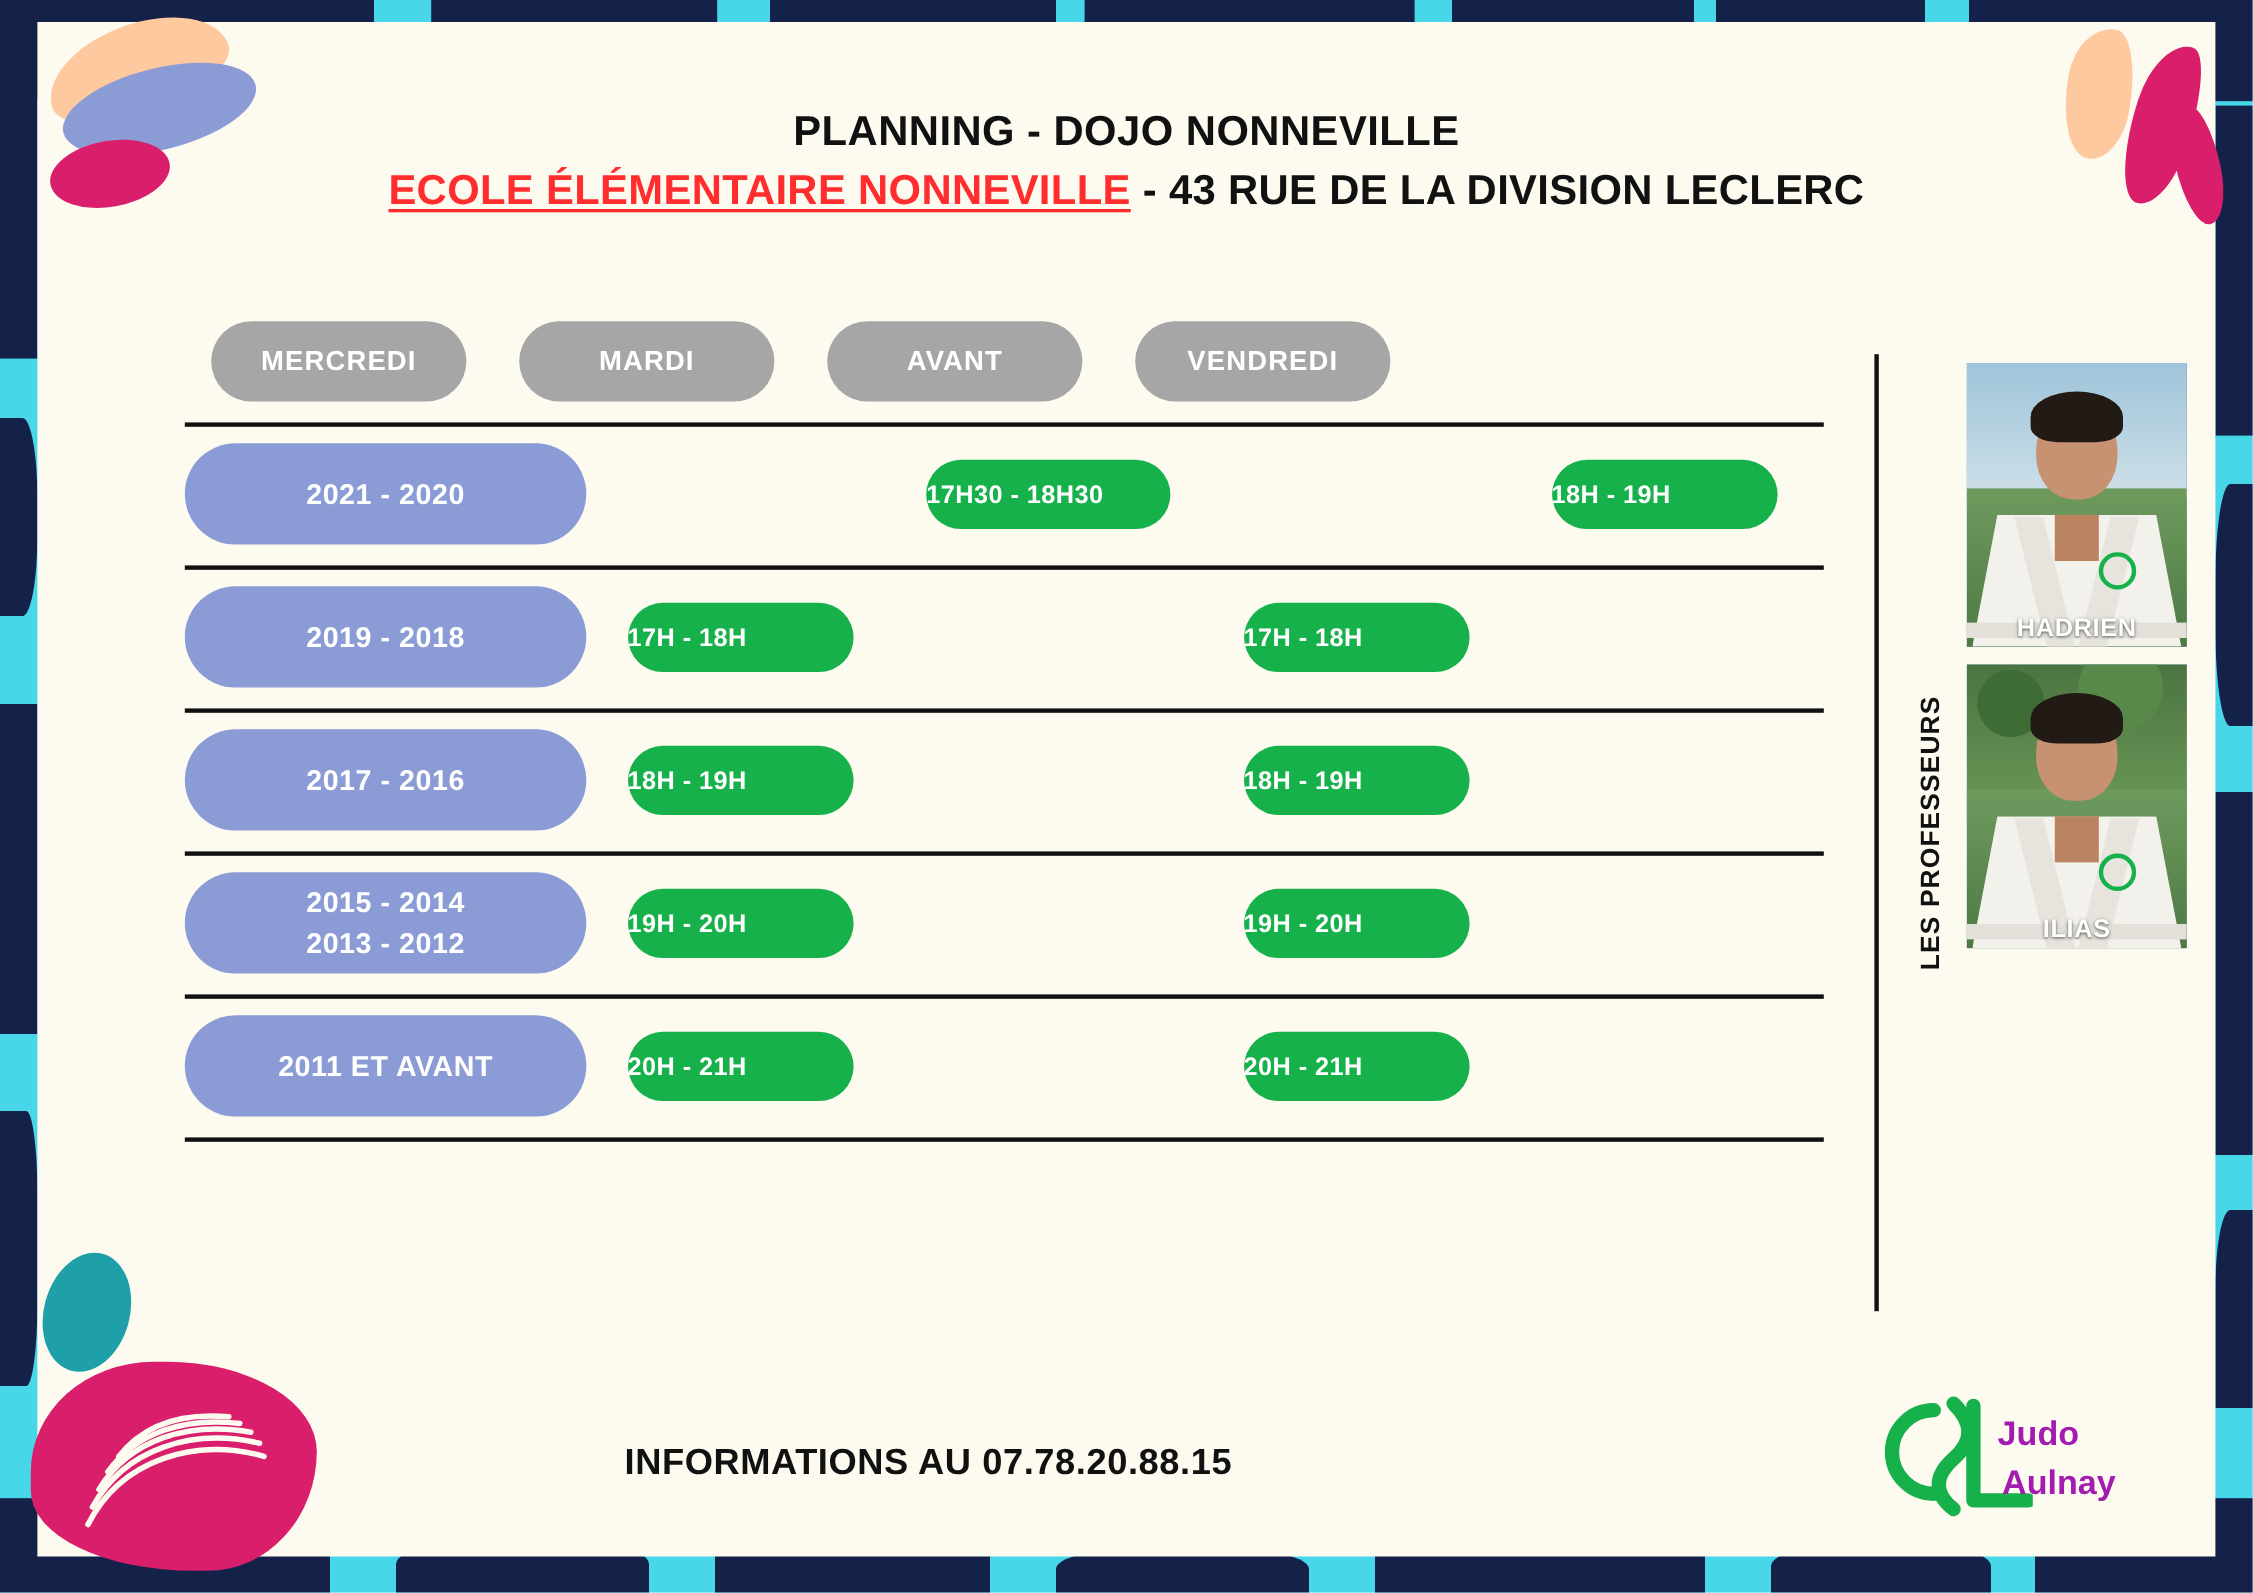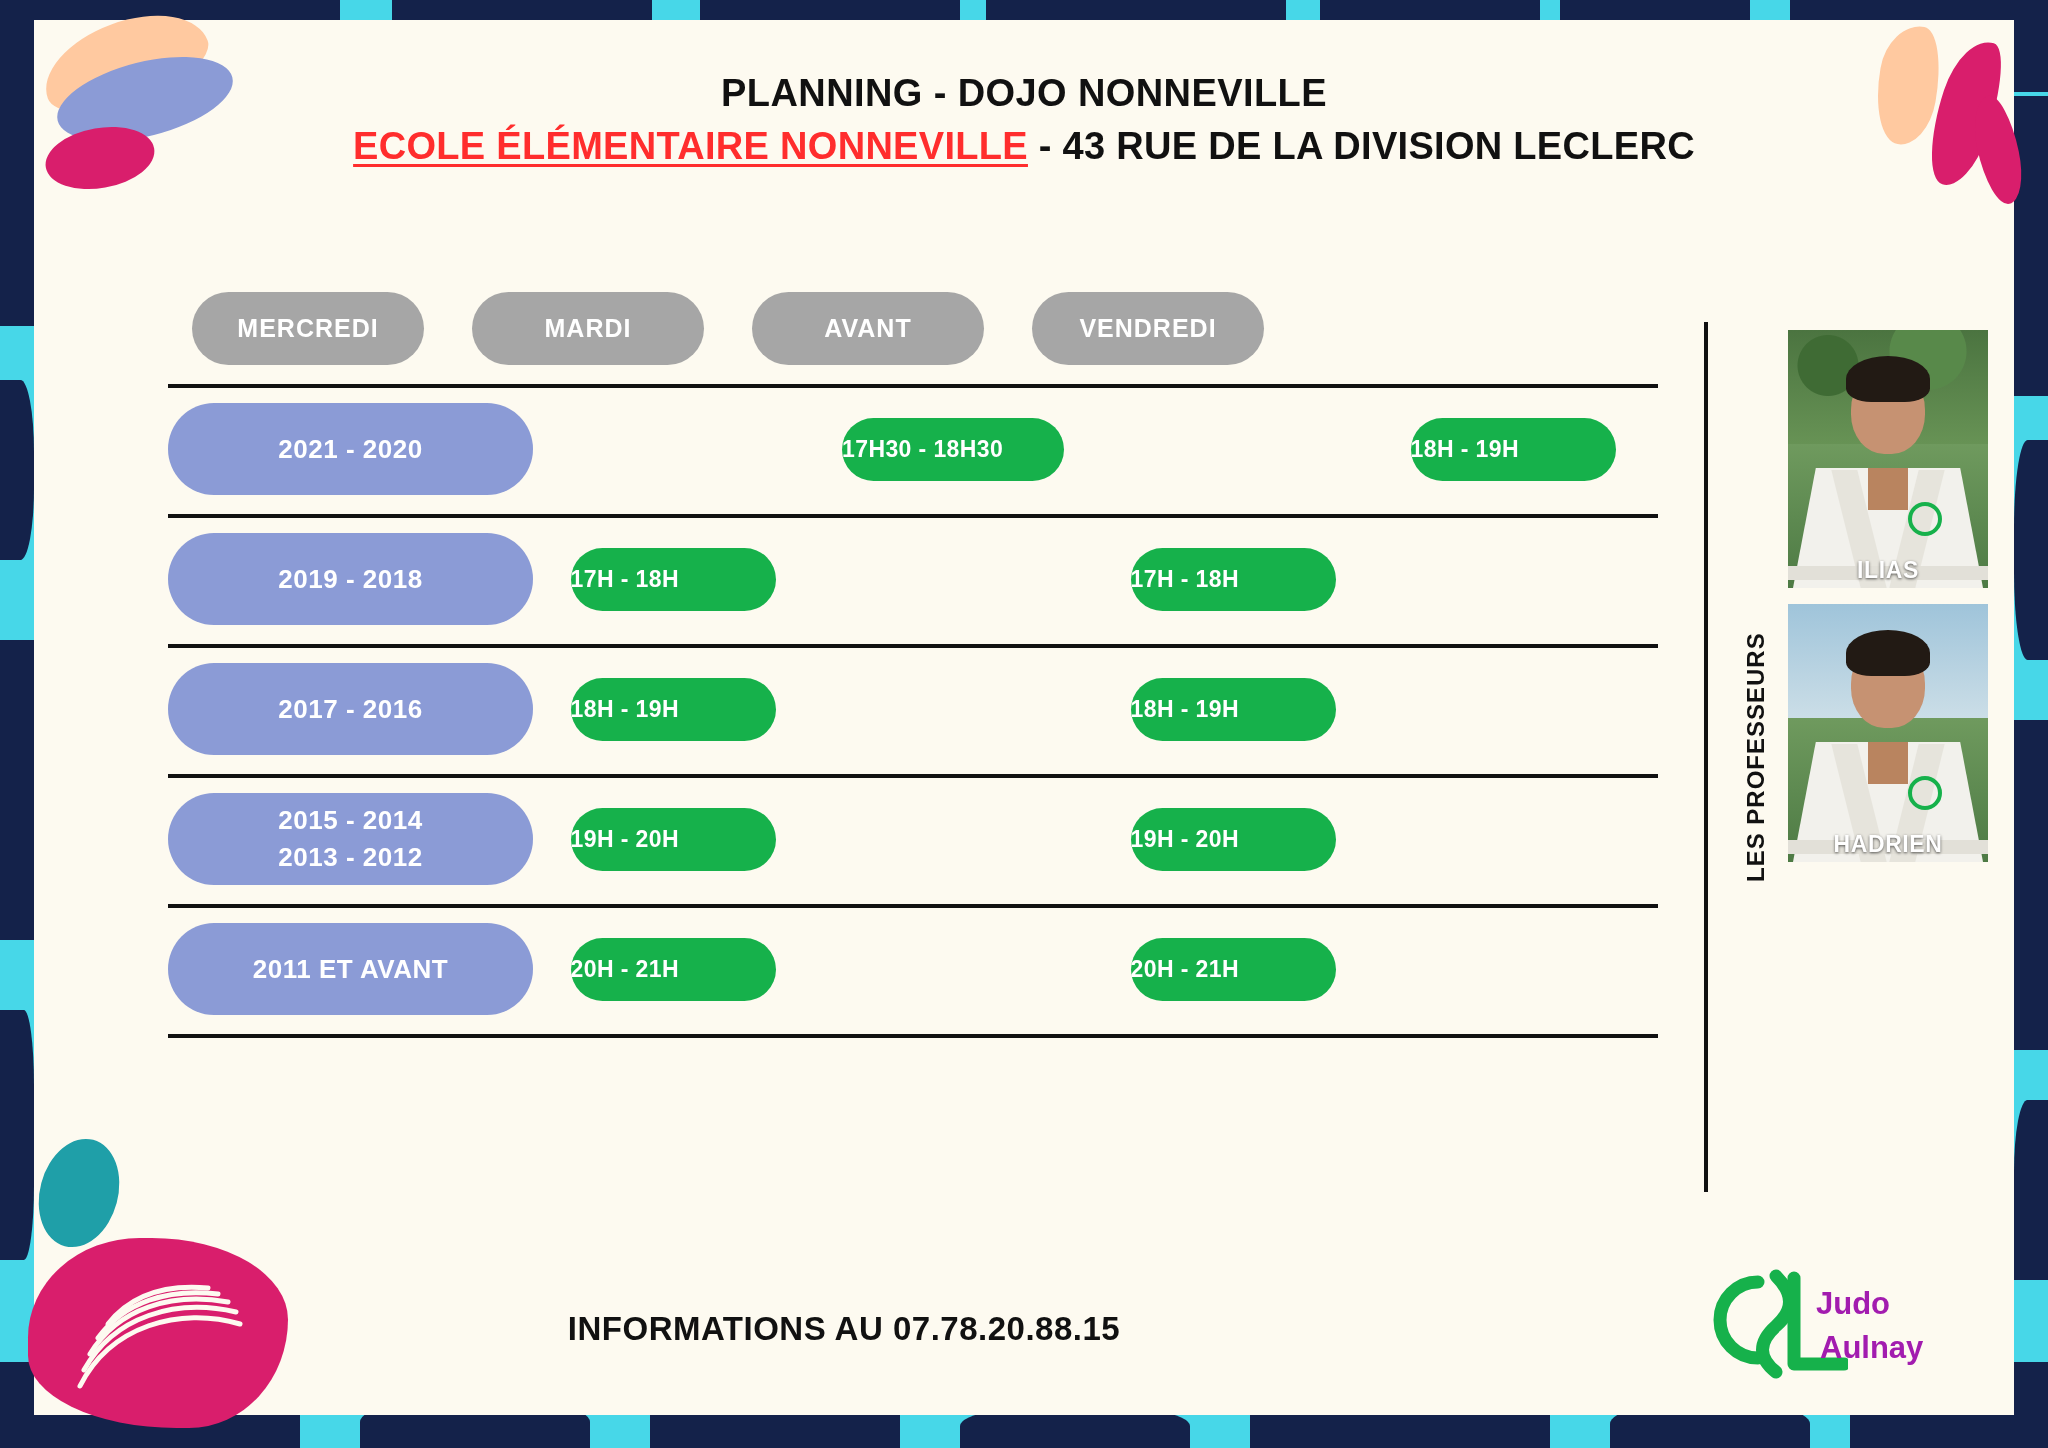--- a/index.html
+++ b/index.html
@@ -104,20 +104,21 @@
     top: 72px;
     text-align: center;
     z-index: 10;
   }
   .title-main {
     font-size: 38px;
     font-weight: bold;
     color: #111111;
     letter-spacing: 0.4px;
     margin-bottom: 10px;
+    margin-top: 27px;
   }
   .title-sub {
     font-size: 38px;
     font-weight: bold;
     color: #111111;
     letter-spacing: 0.3px;
   }
   .title-school {
     color: #ff2d2d;
     text-decoration: underline;
@@ -532,47 +533,47 @@
 
     <div class="sep"></div>
   </div>
 
   <div class="teachers">
     <div class="vline"></div>
     <div class="teachers-label">LES PROFESSEURS</div>
     <div class="photos">
 
       <div class="photo">
+        <div class="ph-sky"></div>
+        <div class="ph-ground"></div>
+        <div class="ph-gi"></div>
+        <div class="ph-lapel-l"></div>
+        <div class="ph-lapel-r"></div>
+        <div class="ph-neck"></div>
+        <div class="ph-head"></div>
+        <div class="ph-hair"></div>
+        <div class="ph-logo"></div>
+        <div class="ph-belt"></div>
+        <div class="name">HADRIEN</div>
+      </div>
+
+      <div class="photo">
         <div class="ph-leaves"></div>
         <div class="ph-ground"></div>
         <div class="ph-gi"></div>
         <div class="ph-lapel-l"></div>
         <div class="ph-lapel-r"></div>
         <div class="ph-neck"></div>
         <div class="ph-head"></div>
         <div class="ph-hair"></div>
         <div class="ph-logo"></div>
         <div class="ph-belt"></div>
         <div class="name">ILIAS</div>
       </div>
 
-      <div class="photo">
-        <div class="ph-sky"></div>
-        <div class="ph-ground"></div>
-        <div class="ph-gi"></div>
-        <div class="ph-lapel-l"></div>
-        <div class="ph-lapel-r"></div>
-        <div class="ph-neck"></div>
-        <div class="ph-head"></div>
-        <div class="ph-hair"></div>
-        <div class="ph-logo"></div>
-        <div class="ph-belt"></div>
-        <div class="name">HADRIEN</div>
-      </div>
-
 
     </div>
   </div>
 
   <div class="footer-info">INFORMATIONS AU 07.78.20.88.15</div>
 
   <div class="logo">
     <svg width="150" height="130" viewBox="0 0 150 130">
       <path d="M60 22 A38 38 0 1 0 60 98" fill="none" stroke="#16b14b" stroke-width="13" stroke-linecap="round"></path>
       <path d="M78 16 C 96 34, 96 50, 78 66 C 60 82, 60 98, 78 112" fill="none" stroke="#16b14b" stroke-width="13" stroke-linecap="round"></path>

